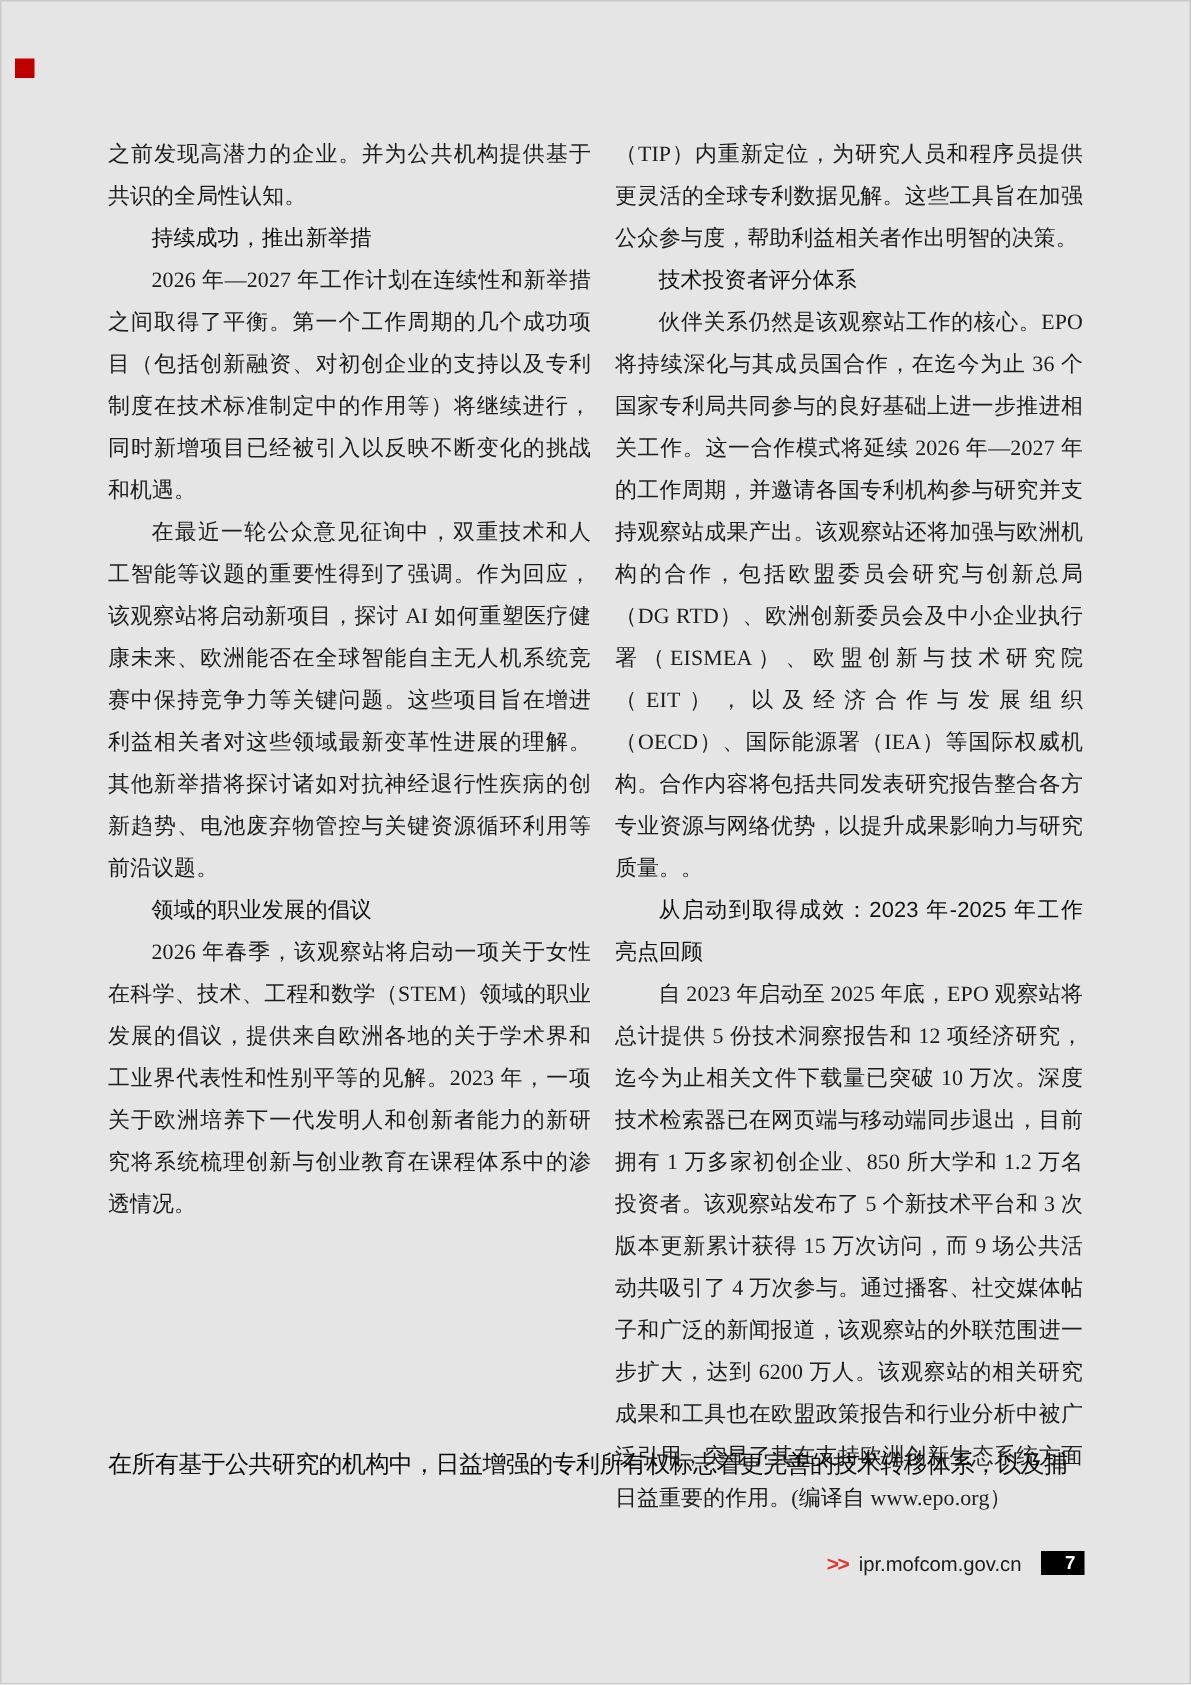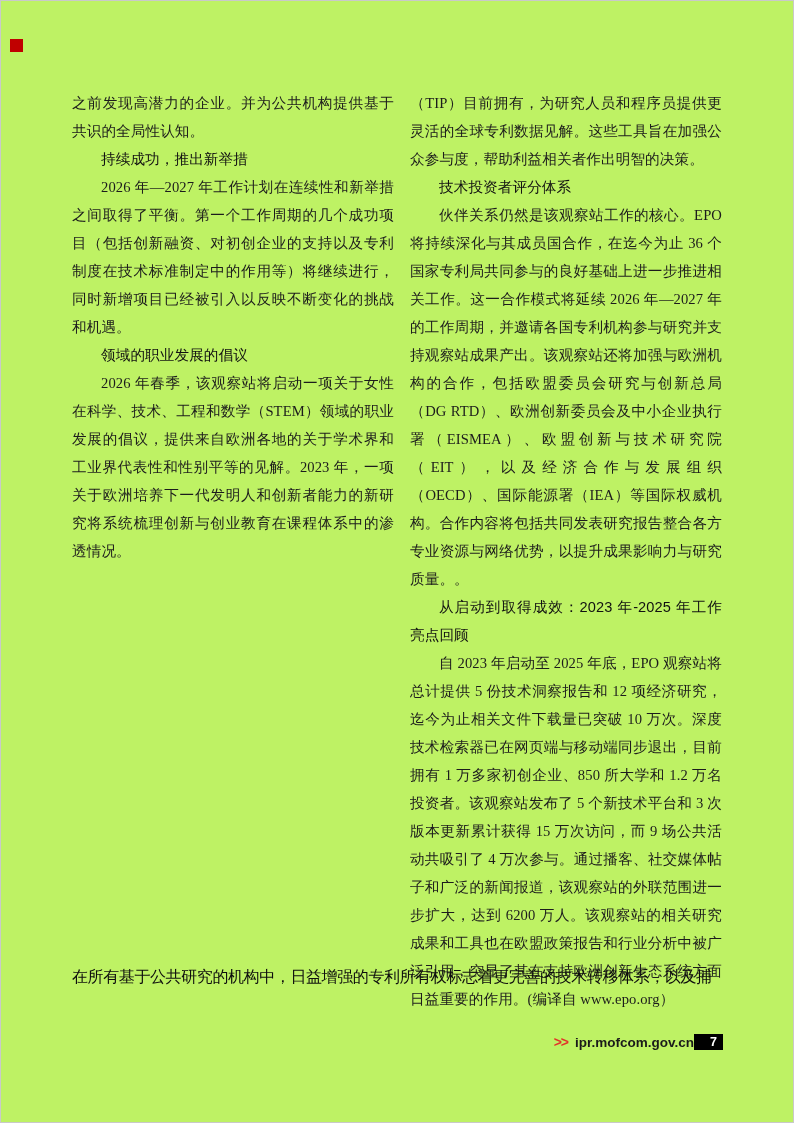--- a/index.html
+++ b/index.html
@@ -1,19 +1,19 @@
 <!DOCTYPE html>
 <html><head>
 <meta charset="utf-8">
 <style>
   html,body { margin:0; padding:0; background:#ffffff; }
   .page {
     position:relative;
     width:794px; height:1123px;
-    background:#bef264;
+    background:#e5e5e5;
     box-shadow: inset 0 0 0 1px #c9c9c9;
     overflow:hidden;
     font-family:"Liberation Serif","DejaVu Serif",serif;
     color:#1c1c1c;
   }
   .corner-mark {
     position:absolute; left:10px; top:39px;
     width:13px; height:13px;
   }
   .columns {
@@ -63,21 +63,22 @@
     position:absolute; top:1034px; right:71px;
     display:flex; align-items:center;
     font-family:"Liberation Sans","DejaVu Sans",sans-serif;
   }
   .chev {
     font-weight:bold; font-size:14px; line-height:16px;
     letter-spacing:-1px;
     margin-right:7px;
   }
   .site {
-    font-weight:bold; font-size:13.5px; color:#1a1a1a;
+    font-weight:normal; font-size:13.5px; color:#1a1a1a;
+    margin-right:13px;
   }
   .pagenum {
     display:flex; align-items:center; justify-content:flex-end;
     width:29px; height:16px; box-sizing:border-box;
     background:#000000; color:#ffffff;
     font-weight:bold; font-size:12.5px;
     padding-right:6px;
   }
 </style>
 </head>
@@ -85,25 +86,26 @@
 
 <div class="page">
 
   <div class="corner-mark" style="background: rgb(192, 0, 0);"></div>
 
   <div class="columns">
     <div class="col-left">
       <p class="body-p no-indent">之前发现高潜力的企业。并为公共机构提供基于共识的全局性认知。</p>
       <p class="sub-head">持续成功，推出新举措</p>
       <p class="body-p">2026 年—2027 年工作计划在连续性和新举措之间取得了平衡。第一个工作周期的几个成功项目（包括创新融资、对初创企业的支持以及专利制度在技术标准制定中的作用等）将继续进行，同时新增项目已经被引入以反映不断变化的挑战和机遇。</p>
+      <p class="body-p">在最近一轮公众意见征询中，双重技术和人工智能等议题的重要性得到了强调。作为回应，该观察站将启动新项目，探讨 AI 如何重塑医疗健康未来、欧洲能否在全球智能自主无人机系统竞赛中保持竞争力等关键问题。这些项目旨在增进利益相关者对这些领域最新变革性进展的理解。其他新举措将探讨诸如对抗神经退行性疾病的创新趋势、电池废弃物管控与关键资源循环利用等前沿议题。</p>
       <p class="sub-head">领域的职业发展的倡议</p>
       <p class="body-p">2026 年春季，该观察站将启动一项关于女性在科学、技术、工程和数学（STEM）领域的职业发展的倡议，提供来自欧洲各地的关于学术界和工业界代表性和性别平等的见解。2023 年，一项关于欧洲培养下一代发明人和创新者能力的新研究将系统梳理创新与创业教育在课程体系中的渗透情况。</p>
     </div>
     <div class="col-right">
-      <p class="body-p no-indent">（TIP）目前拥有，为研究人员和程序员提供更灵活的全球专利数据见解。这些工具旨在加强公众参与度，帮助利益相关者作出明智的决策。</p>
+      <p class="body-p no-indent">（TIP）内重新定位，为研究人员和程序员提供更灵活的全球专利数据见解。这些工具旨在加强公众参与度，帮助利益相关者作出明智的决策。</p>
       <p class="sub-head">技术投资者评分体系</p>
       <p class="body-p">伙伴关系仍然是该观察站工作的核心。EPO 将持续深化与其成员国合作，在迄今为止 36 个国家专利局共同参与的良好基础上进一步推进相关工作。这一合作模式将延续 2026 年—2027 年的工作周期，并邀请各国专利机构参与研究并支持观察站成果产出。该观察站还将加强与欧洲机构的合作，包括欧盟委员会研究与创新总局（DG RTD）、欧洲创新委员会及中小企业执行署（EISMEA）、欧盟创新与技术研究院（EIT），以及经济合作与发展组织（OECD）、国际能源署（IEA）等国际权威机构。合作内容将包括共同发表研究报告整合各方专业资源与网络优势，以提升成果影响力与研究质量。。</p>
       <p class="sub-head">从启动到取得成效：2023 年-2025 年工作亮点回顾</p>
       <p class="body-p">自 2023 年启动至 2025 年底，EPO 观察站将总计提供 5 份技术洞察报告和 12 项经济研究，迄今为止相关文件下载量已突破 10 万次。深度技术检索器已在网页端与移动端同步退出，目前拥有 1 万多家初创企业、850 所大学和 1.2 万名投资者。该观察站发布了 5 个新技术平台和 3 次版本更新累计获得 15 万次访问，而 9 场公共活动共吸引了 4 万次参与。通过播客、社交媒体帖子和广泛的新闻报道，该观察站的外联范围进一步扩大，达到 6200 万人。该观察站的相关研究成果和工具也在欧盟政策报告和行业分析中被广泛引用，突显了其在支持欧洲创新生态系统方面日益重要的作用。(编译自 www.epo.org）</p>
     </div>
   </div>
 
   <div class="bottom">
     <p class="article-lead">在所有基于公共研究的机构中，日益增强的专利所有权标志着更完善的技术转移体系，以及捕</p>
   </div>

